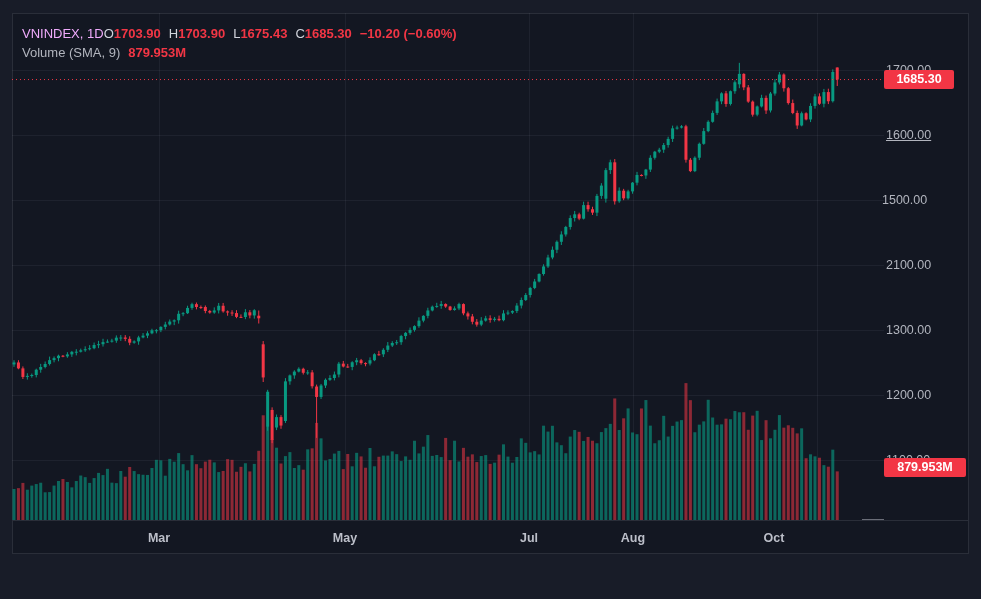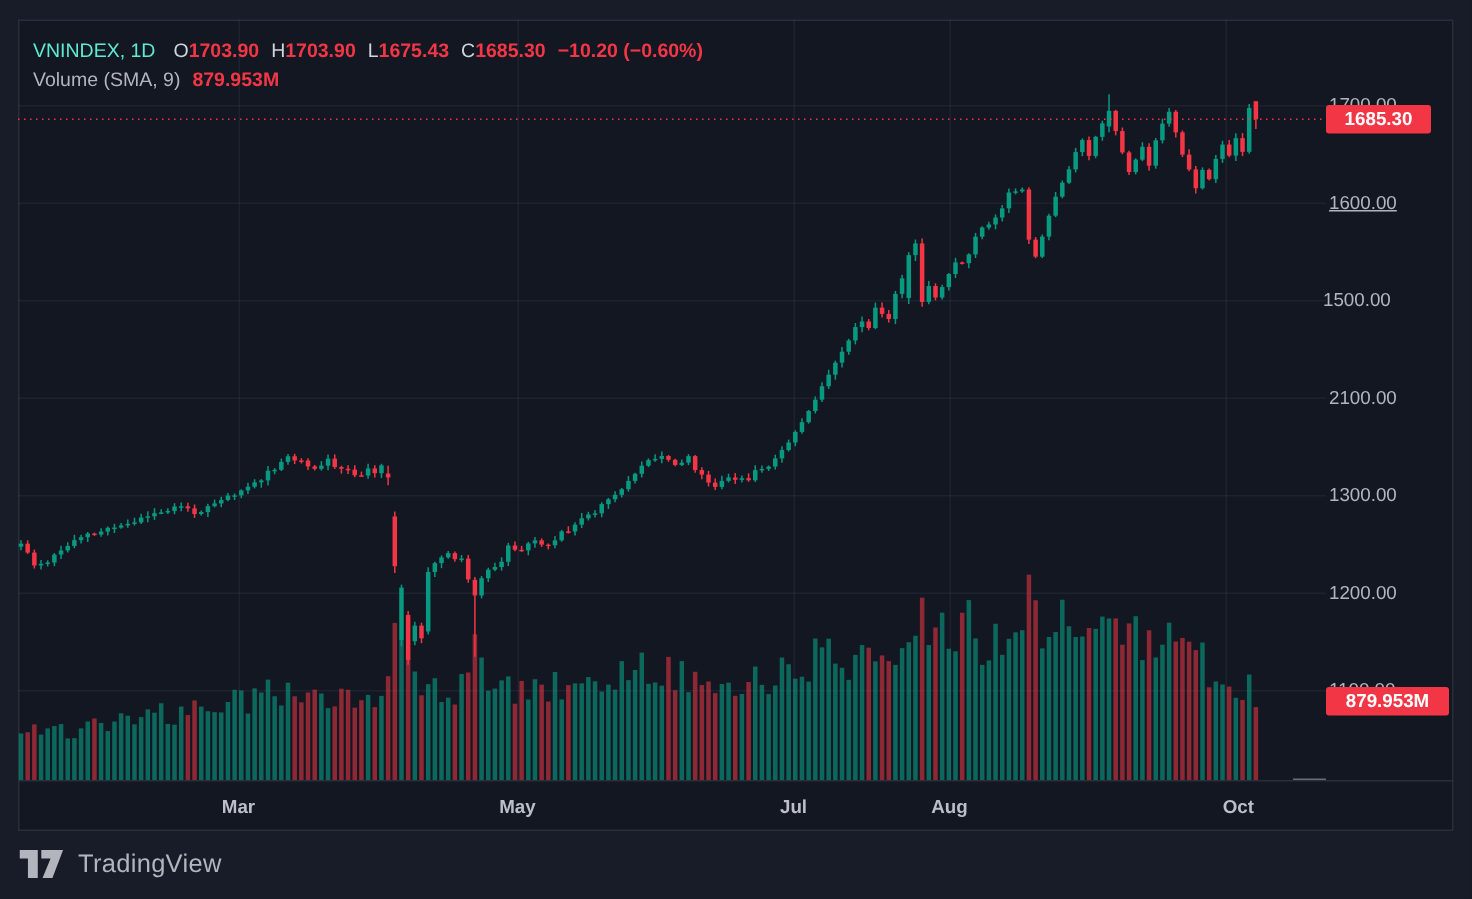--- a/index.html
+++ b/index.html
@@ -4,21 +4,21 @@
 <style>
   html,body{margin:0;padding:0;background:#181c28;}
   #app{position:relative;width:981px;height:599px;overflow:hidden;background:#181c28;
        font-family:"Liberation Sans",sans-serif;-webkit-font-smoothing:antialiased;}
   .frame{position:absolute;left:12px;top:13px;width:957px;height:541px;box-sizing:border-box;
          background:#131722;border:1px solid #2a2e39;}
   #chart-svg{position:absolute;left:0;top:0;width:981px;height:599px;z-index:2;}
   .legend{position:absolute;left:22px;top:24px;z-index:5;font-size:13px;line-height:19px;
           color:#d1d4dc;white-space:nowrap;}
   .legend-row{height:19px;}
-  .sym{color:#5eead4;font-weight:500;margin-right:12px;}
+  .sym{color:#f0abfc;font-weight:500;margin-right:0;}
   .ohlc-item{margin-right:8px;}
   .ohlc-k{color:#d1d4dc;}
   .val-red{color:#f23645;font-weight:bold;}
   .vol-lbl{color:#b2b5be;margin-right:8px;}
   .ylabel{position:absolute;left:886px;width:75px;height:16px;line-height:16px;z-index:4;
           font-size:12.5px;color:#b2b5be;text-align:left;}
   .xlabel{position:absolute;width:56px;height:18px;line-height:18px;z-index:4;top:529px;
           font-size:12.5px;font-weight:600;color:#bcbfc9;text-align:center;}
   .badge{position:absolute;z-index:6;height:19px;line-height:19px;background:#f23645;color:#fff;
          font-size:12.5px;font-weight:700;text-align:center;border-radius:2px;}
@@ -627,32 +627,25 @@
       <span class="sym">VNINDEX, 1D</span><span class="ohlc-item"><span class="ohlc-k">O</span><span class="val-red">1703.90</span></span><span class="ohlc-item"><span class="ohlc-k">H</span><span class="val-red">1703.90</span></span><span class="ohlc-item"><span class="ohlc-k">L</span><span class="val-red">1675.43</span></span><span class="ohlc-item"><span class="ohlc-k">C</span><span class="val-red">1685.30</span></span><span class="val-red">−10.20 (−0.60%)</span>
     </div>
     <div class="legend-row">
       <span class="vol-lbl">Volume (SMA, 9)</span><span class="val-red">879.953M</span>
     </div>
   </div>
 
   <div class="badge" id="price-badge" style="top: 70.055px;">1685.30</div>
   <div class="badge" id="vol-badge" style="top: 458.495px;">879.953M</div>
 
-  <div class="footer">
-    <svg width="30" height="21" viewBox="0 0 32 21">
-      <path d="M0 0h13v20h-7V6H0z" fill="#b2b5be"></path>
-      <path d="M15.5 0H31l-7.6 20h-7l5.7-14h-6.6z" fill="#b2b5be"></path>
-    </svg>
-    <span class="brand">TradingView</span>
-  </div>
 <div class="ylabel" style="top: 62px; left: 886px;">1700.00</div>
     <div class="ylabel" style="top: 127px; left: 886px; text-decoration: underline;">1600.00</div>
     <div class="ylabel" style="top: 192px; left: 882px;">1500.00</div>
     <div class="ylabel" style="top: 257px; left: 886px;">2100.00</div>
     <div class="ylabel" style="top: 322px; left: 886px;">1300.00</div>
     <div class="ylabel" style="top: 387px; left: 886px;">1200.00</div>
     <div class="ylabel" style="top: 452px; left: 886px;">1100.00</div>
     <div class="xlabel" style="left: 131px;">Mar</div>
     <div class="xlabel" style="left: 317px;">May</div>
     <div class="xlabel" style="left: 501px;">Jul</div>
     <div class="xlabel" style="left: 605px;">Aug</div>
-    <div class="xlabel" style="left: 780px; text-align: right;">Oct</div>
+    <div class="xlabel" style="left: 746px;">Oct</div>
   </div>
 
 </body></html>

